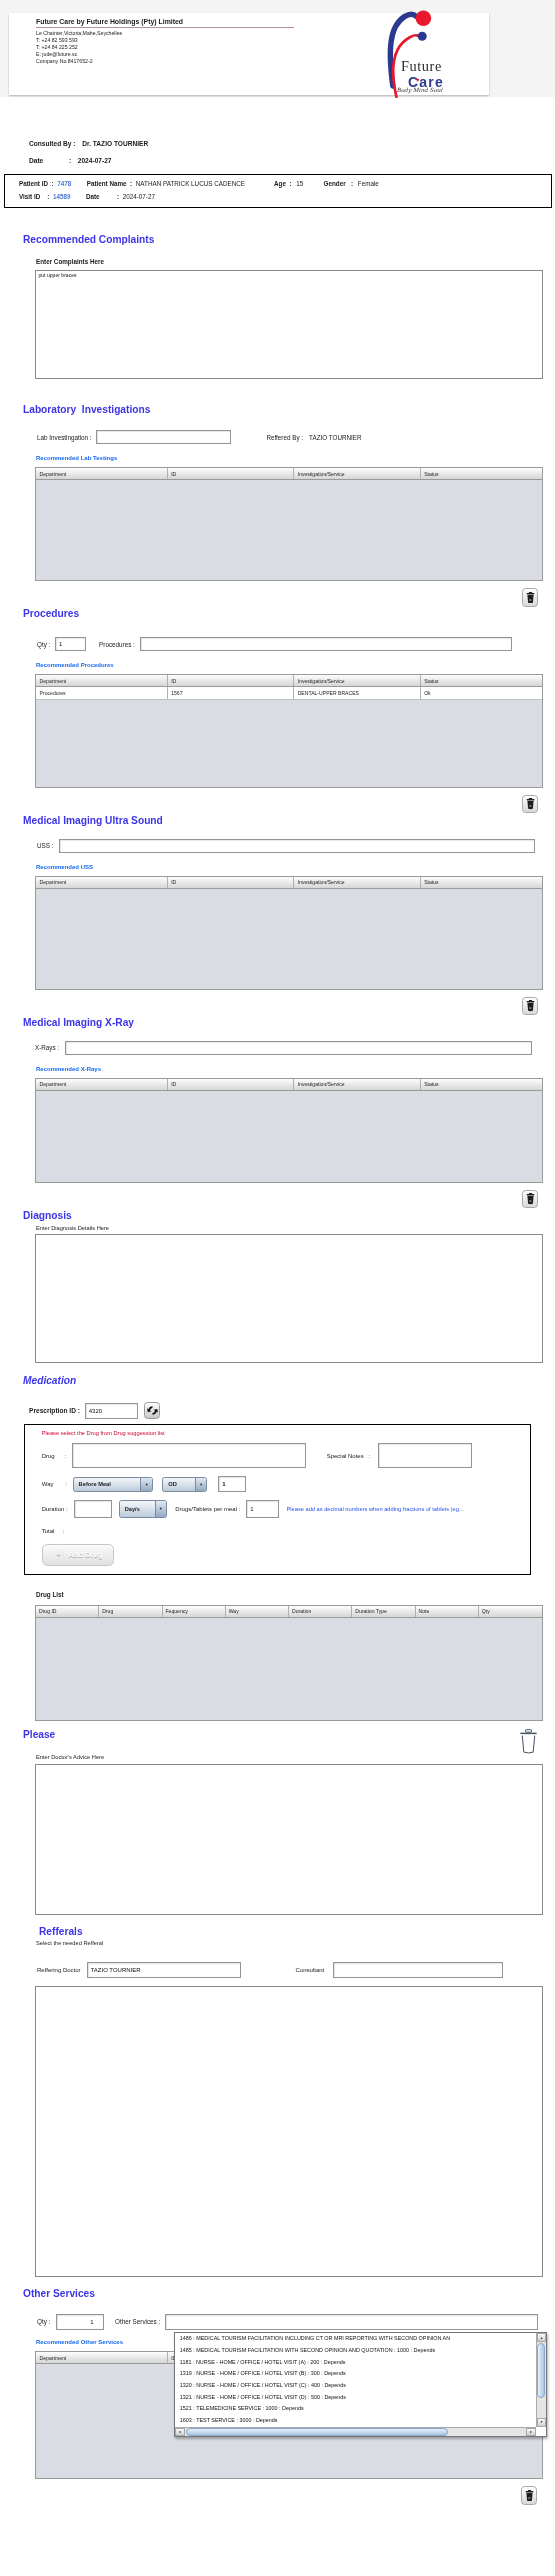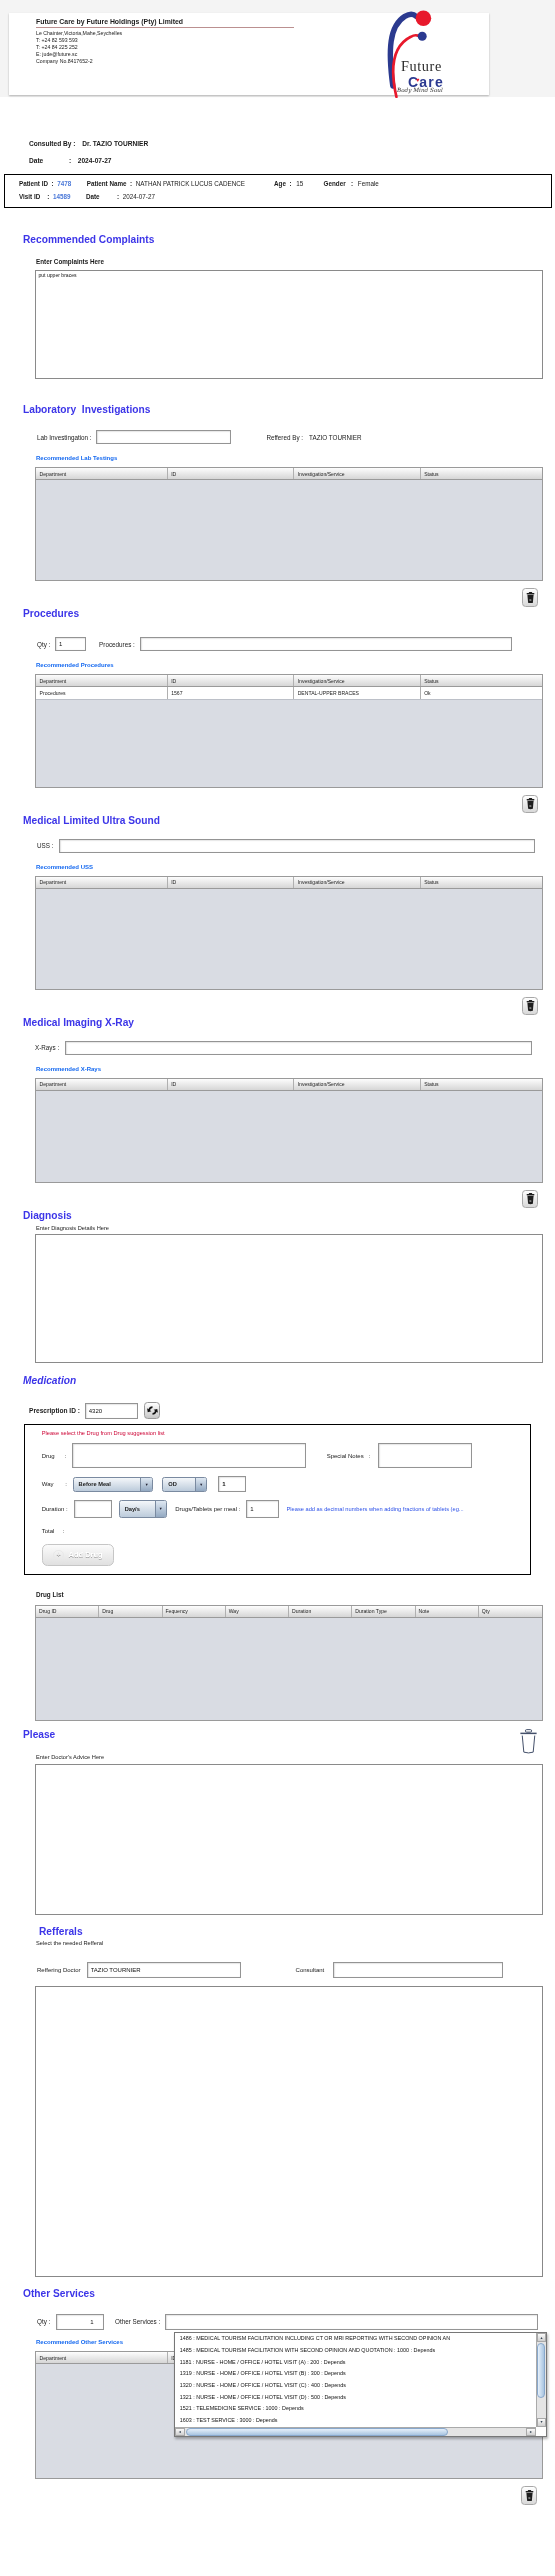--- a/index.html
+++ b/index.html
@@ -227,21 +227,21 @@
   <div class="trashA">
     <svg viewBox="0 0 16 20" width="9" height="11.4">
       <rect x="5" y="0" width="6" height="2.2" rx="1" fill="#1e1e1e"></rect>
       <rect x="1" y="1.8" width="14" height="2.6" rx="1.2" fill="#1e1e1e"></rect>
       <path d="M2.5 5.4 H13.5 L12.2 19 Q8 20.6 3.8 19 Z" fill="#1e1e1e"></path>
     </svg>
     <span class="trash-c">c</span>
   </div>
 </div>
 
-<div class="section-title" style="margin-top:1.2px;">Medical Limited Ultra Sound</div>
+<div class="section-title" style="margin-top:1.2px;">Medical Imaging Ultra Sound</div>
 <div class="frow" style="margin:13px 0 0 37px;">
   <span>USS :</span>
   <input class="inp" style="width: 476px; margin-left: 6px;">
 </div>
 <div class="rec-label">Recommended USS</div>
 <div class="svc-table">
   <div class="svc-head">
     <div class="c1">Department</div>
     <div class="c2">ID</div>
     <div class="c3">Investigation/Service</div>

